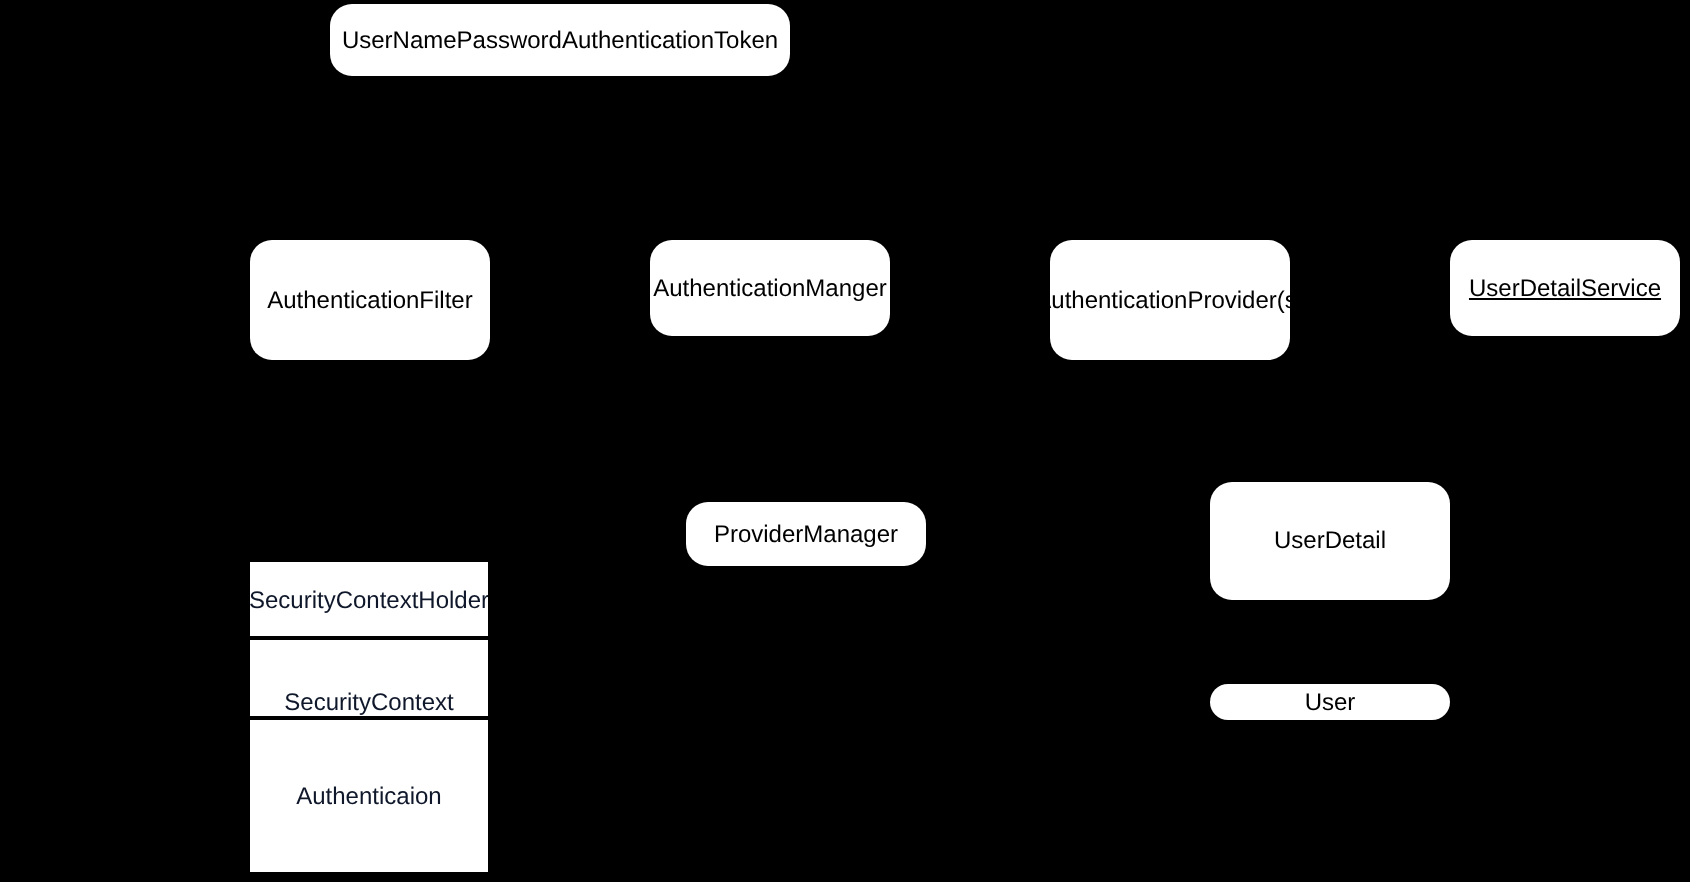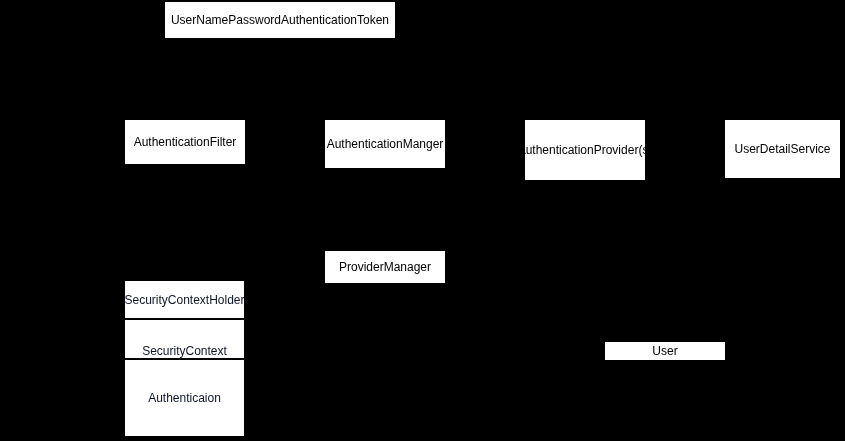--- a/index.html
+++ b/index.html
@@ -20,32 +20,33 @@
     background: #ffffff;
     color: #000000;
     display: flex;
     align-items: center;
     justify-content: center;
     font-size: 12px;
     line-height: 1.2;
     overflow: hidden;
     white-space: nowrap;
     box-sizing: border-box;
+    border-radius: 11px;
   }
   .node .lbl {
     display: inline-block;
     white-space: nowrap;
   }
   
   .n-token            { left: 165px; top: 2px;   width: 230px; height: 36px; }
-  .n-auth-filter      { left: 125px; top: 120px; width: 120px; height: 44px; }
+  .n-auth-filter      { left: 125px; top: 120px; width: 120px; height: 60px; }
   .n-auth-manger      { left: 325px; top: 120px; width: 120px; height: 48px; }
   .n-auth-provider    { left: 525px; top: 120px; width: 120px; height: 60px; }
-  .n-user-detail-svc  { left: 725px; top: 120px; width: 115px; height: 58px; }
-  .n-provider-manager { left: 325px; top: 251px; width: 120px; height: 32px; }
+  .n-user-detail-svc  { left: 725px; top: 120px; width: 115px; height: 48px; text-decoration: underline; }
+  .n-provider-manager { left: 343px; top: 251px; width: 120px; height: 32px; }
   .n-user-detail      { left: 605px; top: 241px; width: 120px; height: 59px; }
   .n-user             { left: 605px; top: 342px; width: 120px; height: 18px; }
 
   
   .stack {
     position: absolute;
     left: 125px;
     top: 281px;
     width: 119px;
   }
@@ -85,20 +86,23 @@
   </div>
 
   <div class="node n-user-detail-svc">
     <span class="lbl">UserDetailService</span>
   </div>
 
   <div class="node n-provider-manager">
     <span class="lbl">ProviderManager</span>
   </div>
 
+  <div class="node n-user-detail">
+    <span class="lbl">UserDetail</span>
+  </div>
 
   <div class="node n-user">
     <span class="lbl">User</span>
   </div>
 
   <div class="stack">
     <div class="section sec-holder">
       <span class="lbl">SecurityContextHolder</span>
     </div>
     <div class="section sec-context">

